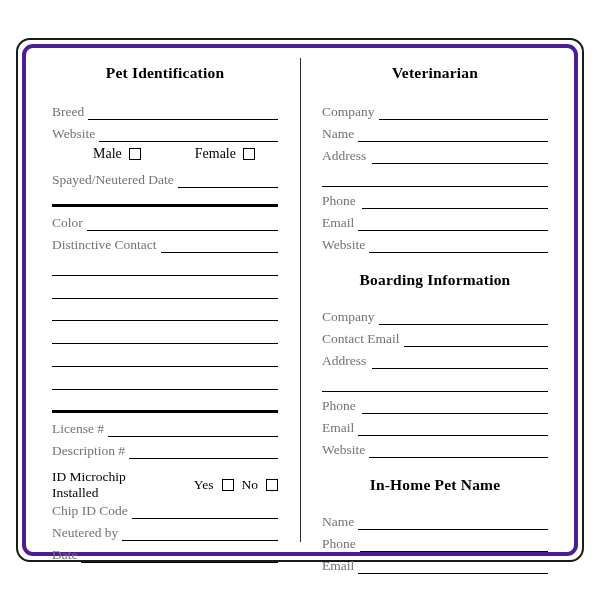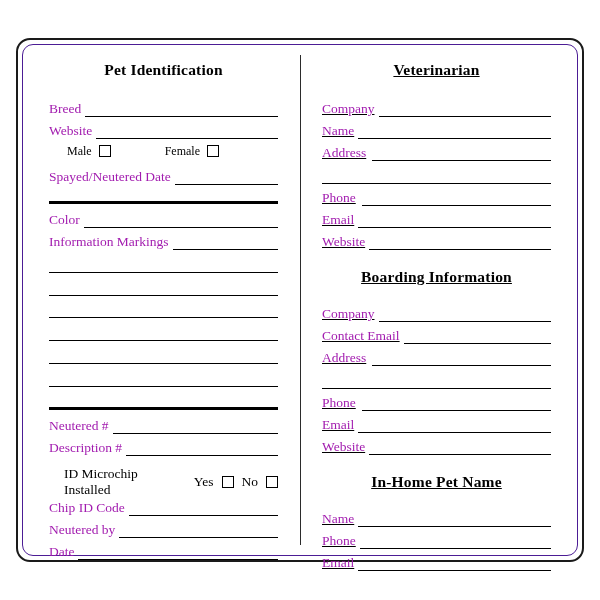--- a/index.html
+++ b/index.html
@@ -30,21 +30,21 @@
     border-radius: 14px;
     background: #ffffff;
   }
 
   .card-inner {
     position: absolute;
     left: 4px;
     top: 4px;
     right: 4px;
     bottom: 4px;
-    border: 1px solid #4c1d95;
+    border: 4px solid #4c1d95;
     border-radius: 11px;
     background: #ffffff;
   }
 
   
   .fold {
     position: absolute;
     left: 50%;
     top: 10px;
     bottom: 10px;
@@ -52,21 +52,21 @@
     background: #2b2b2b;
   }
 
   .col {
     position: absolute;
     top: 0;
     bottom: 0;
     box-sizing: border-box;
   }
   .col-left  { left: 0;   width: 50%; padding: 16px 22px 10px 26px; }
-  .col-right { right: 0;  width: 50%; padding: 16px 26px 10px 22px; text-decoration: underline; }
+  .col-right { right: 0;  width: 50%; padding: 16px 26px 10px 22px; }
 
   h2.section-title {
     margin: 0 0 16px 0;
     text-align: center;
     font-size: 15.5px;
     font-weight: bold;
     letter-spacing: 0.2px;
     color: #000;
     font-family: "Liberation Serif", serif;
   }
@@ -77,21 +77,21 @@
 
   
   .row {
     display: flex;
     align-items: flex-end;
     height: 22px;
     margin-bottom: 0px;
   }
   .row .lbl {
     font-size: 13.5px;
-    color: #a21caf;
+    color: #737373;
     white-space: nowrap;
     padding-right: 4px;
     line-height: 16px;
   }
   .row .rule {
     flex: 1 1 auto;
     border-bottom: 1px solid #000;
     height: 13px;
   }
   .row .rule.tight { margin-left: 2px; }
@@ -111,23 +111,24 @@
   }
 
   .spacer-6 { height: 6px; }
   .spacer-10 { height: 10px; }
   .spacer-14 { height: 14px; }
 
   
   .checkrow {
     display: flex;
     align-items: center;
+    justify-content: center;
     gap: 14px;
     height: 24px;
-    font-size: 12px;
+    font-size: 14px;
     padding-left: 18px;
   }
   .checkrow .grp {
     display: flex;
     align-items: center;
     gap: 7px;
   }
   .chk {
     display: inline-block;
     width: 10px;
@@ -136,21 +137,20 @@
     background: #fff;
   }
   .gap-wide { width: 26px; }
 
   .microrow {
     display: flex;
     align-items: center;
     height: 24px;
     font-size: 13.5px;
     gap: 8px;
-    margin-left: 15px;
   }
   .microrow .grp {
     display: flex;
     align-items: center;
     gap: 8px;
   }
   .microrow .spc { width: 10px; }
 </style>
 </head>
 <body>
@@ -194,40 +194,40 @@
 
         <div class="spacer-6"></div>
         <div class="divider"></div>
 
         <div class="row">
           <span class="lbl">Color</span>
           <span class="rule"></span>
         </div>
 
         <div class="row">
-          <span class="lbl">Information Markings</span>
+          <span class="lbl">Distinctive Contact</span>
           <span class="rule"></span>
         </div>
 
         <div class="blankline"></div>
         <div class="blankline"></div>
 
         <div class="row">
           <span class="rule"></span>
         </div>
 
         <div class="blankline"></div>
         <div class="blankline"></div>
         <div class="blankline"></div>
 
         <div class="spacer-10"></div>
         <div class="divider"></div>
 
         <div class="row">
-          <span class="lbl">Neutered #</span>
+          <span class="lbl">License #</span>
           <span class="rule"></span>
         </div>
 
         <div class="row">
           <span class="lbl">Description #</span>
           <span class="rule"></span>
         </div>
 
         <div class="spacer-14"></div>
 

